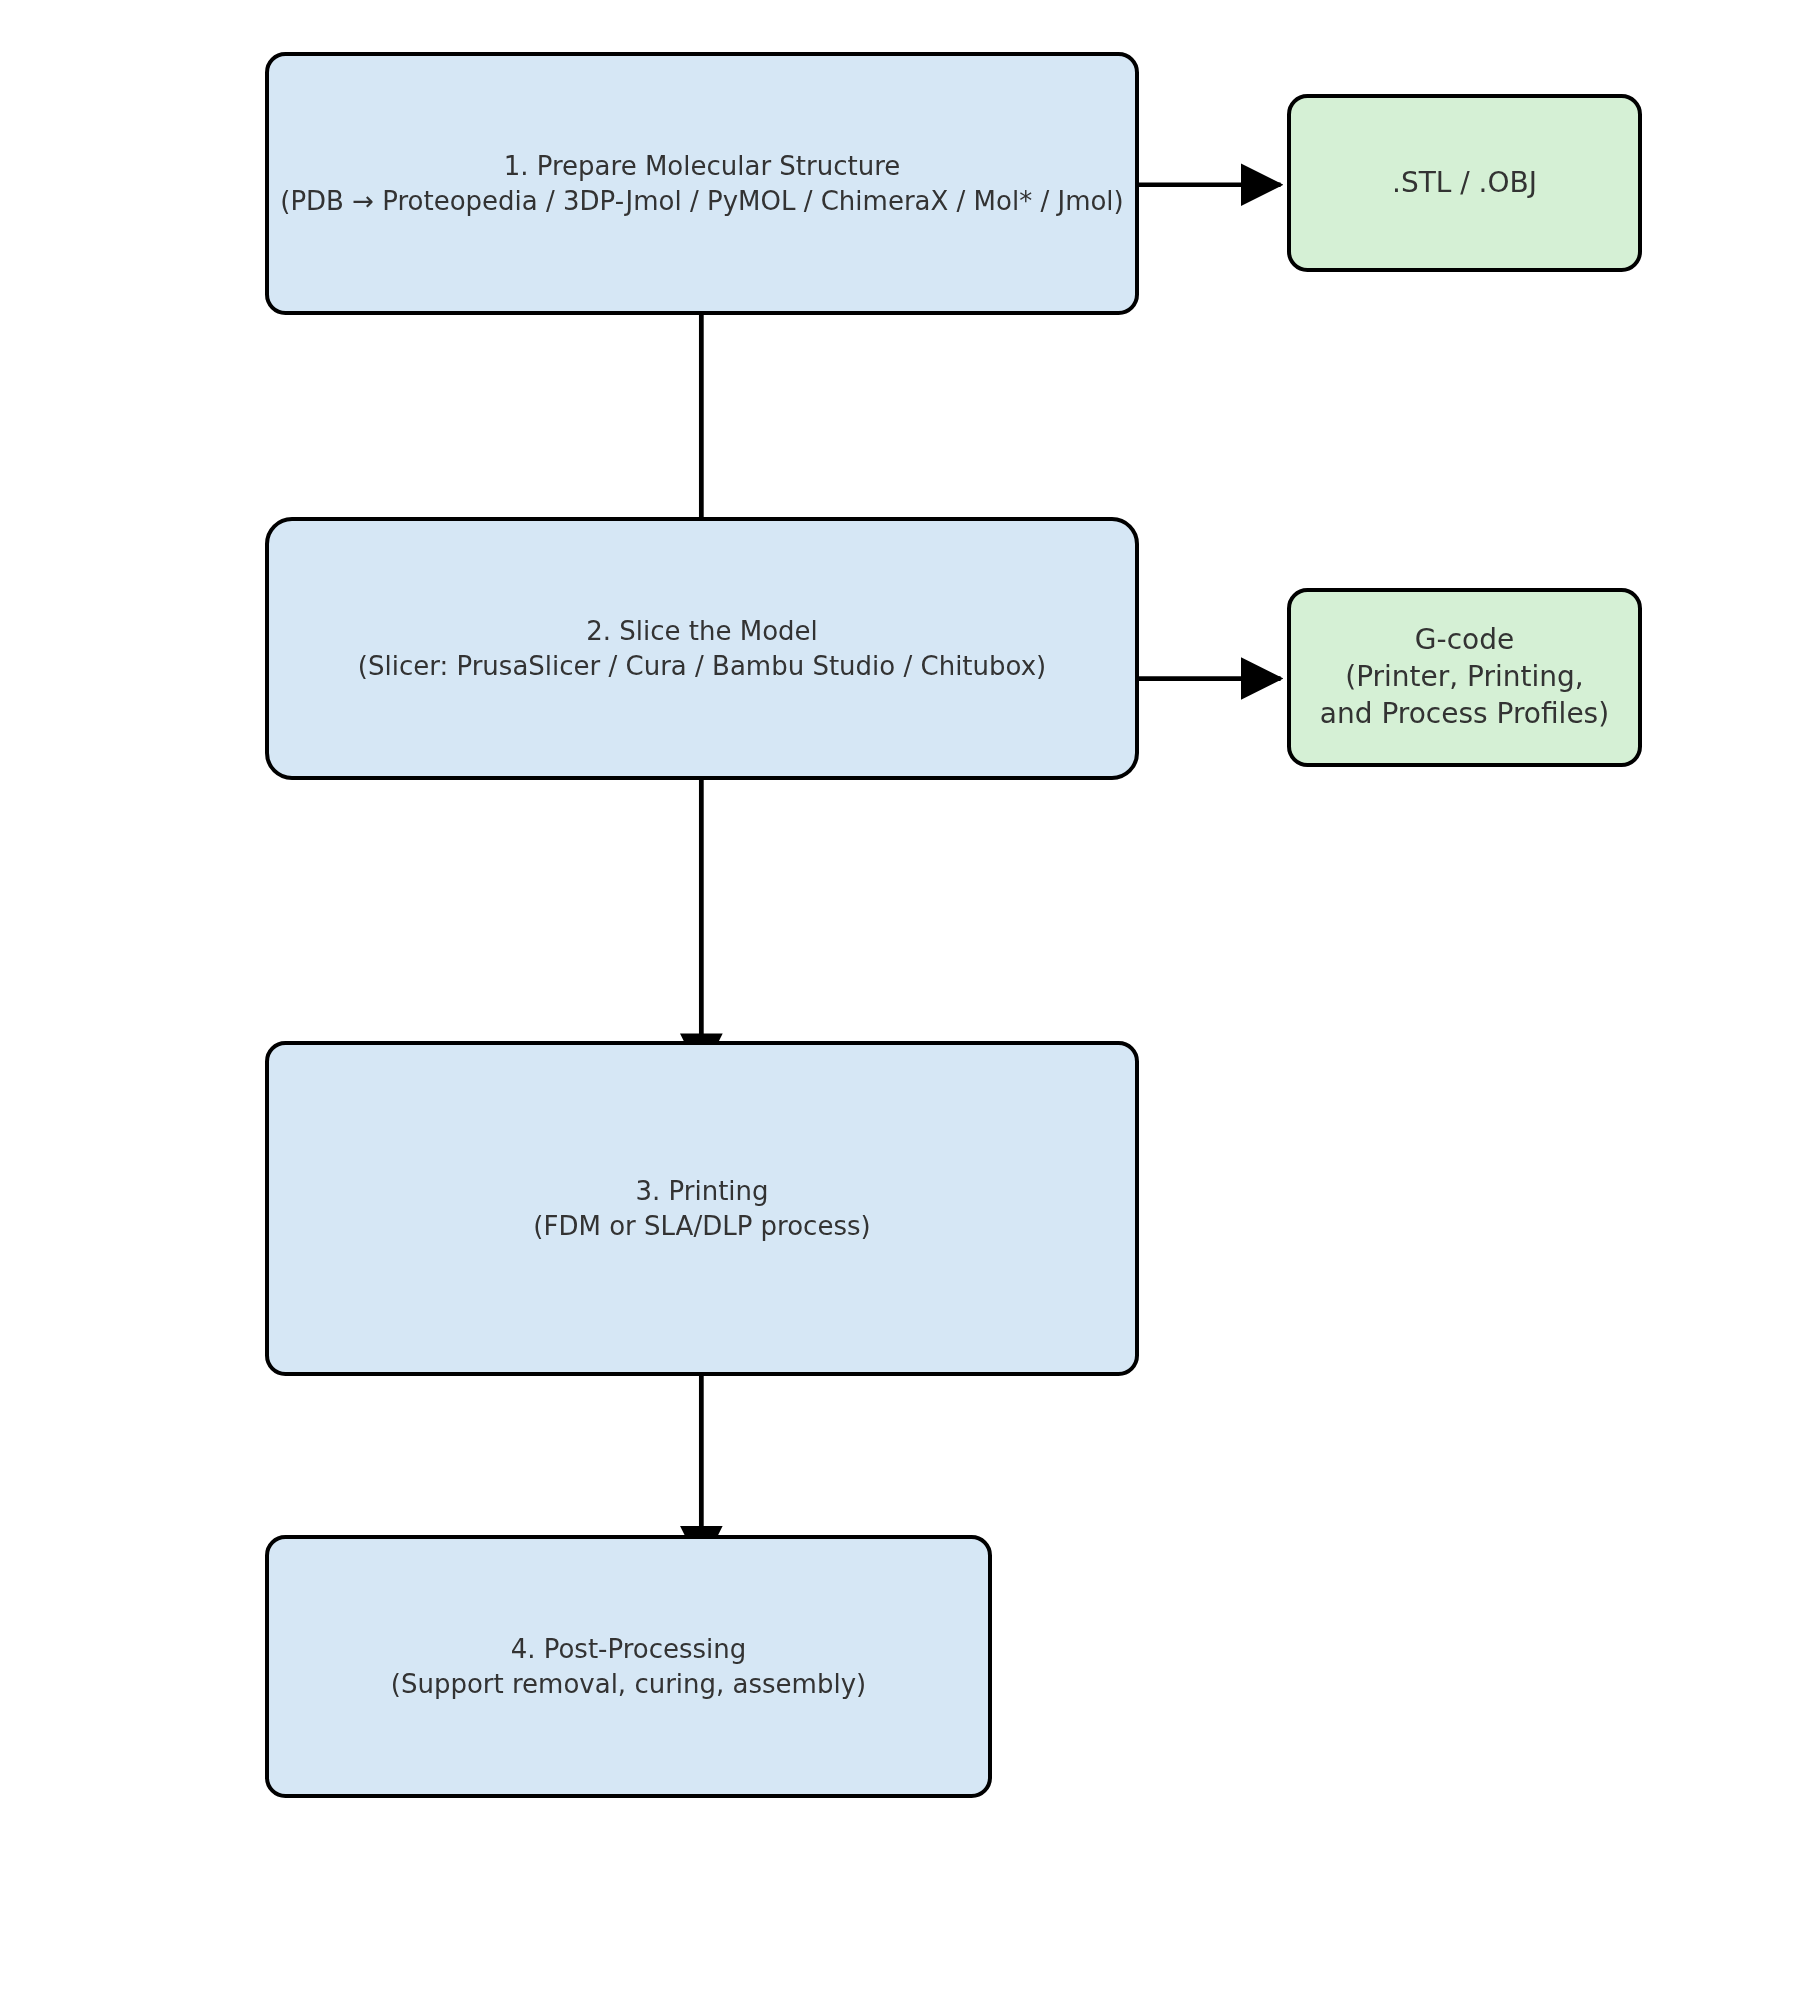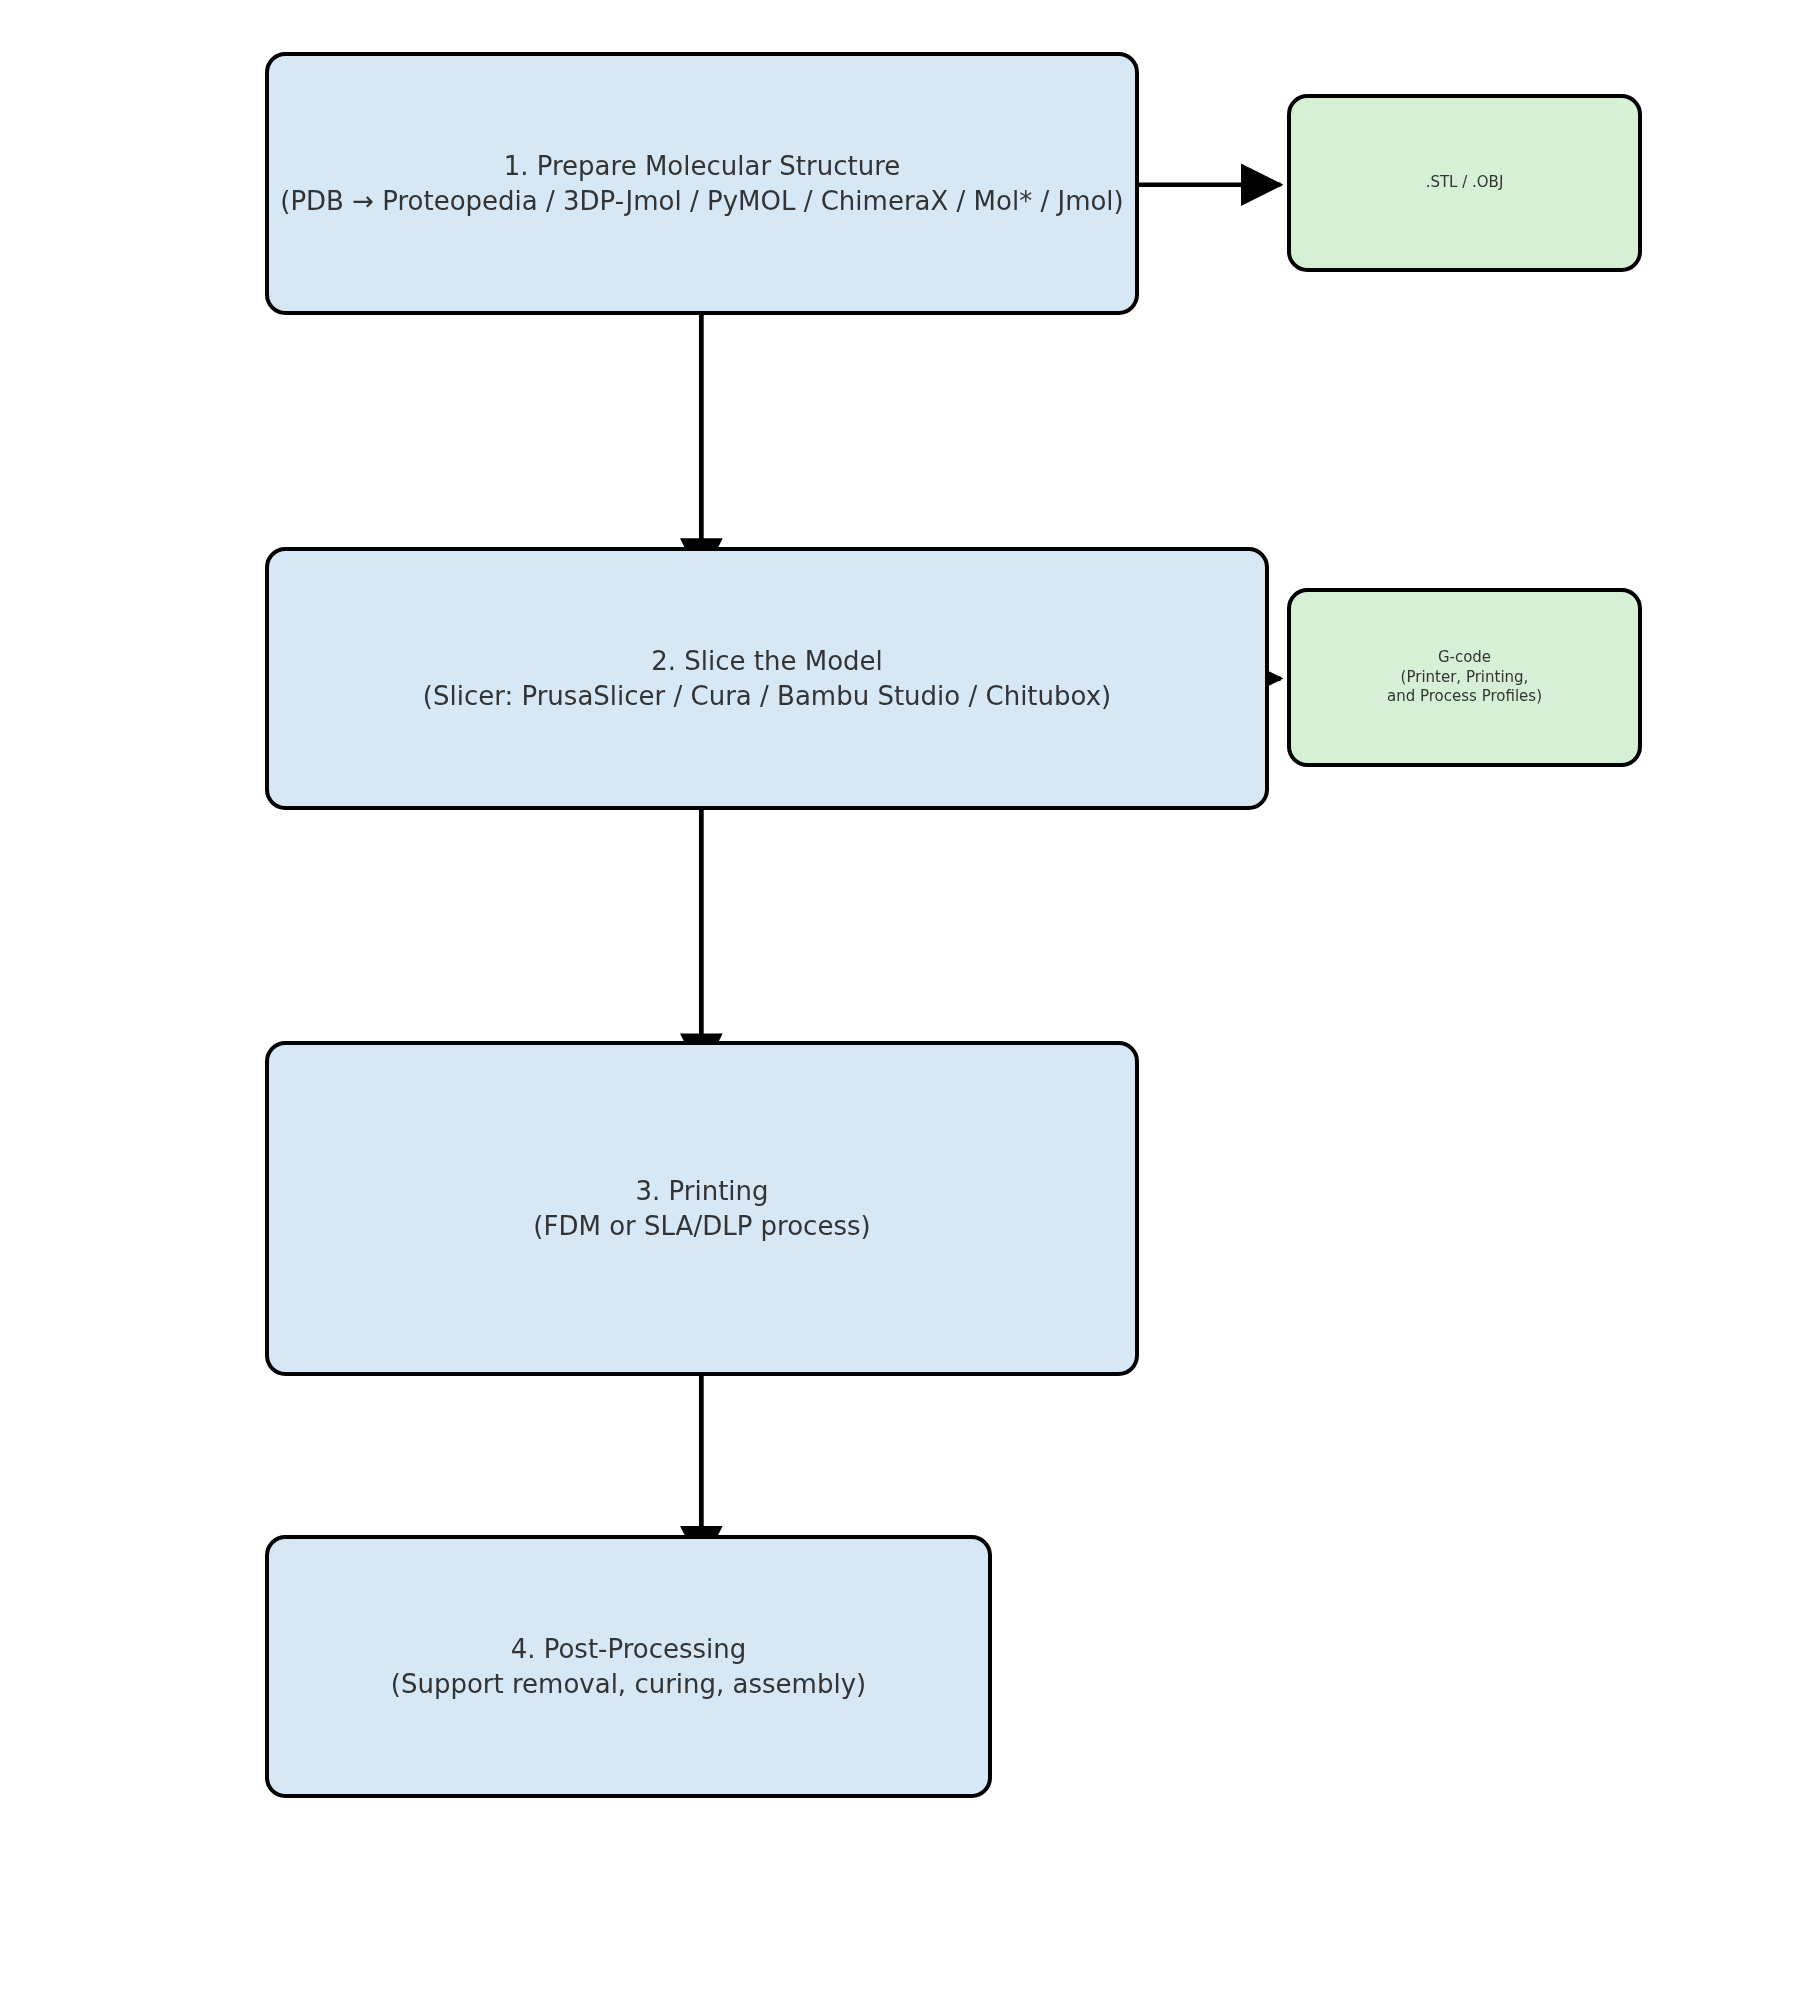--- a/index.html
+++ b/index.html
@@ -29,34 +29,34 @@
     color: #333333;
     line-height: 1.32;
     white-space: pre-line;
   }
   .node-process {
     background: #d6e7f5;
     font-size: 26px;
   }
   .node-artifact {
     background: #d5f0d5;
-    font-size: 15px;
+    font-size: 28px;
   }
   .node-label {
     display: block;
     width: 100%;
     padding: 0 11px;
     box-sizing: border-box;
     white-space: pre-line;
   }
 
   
   #node-prepare   { left: 265px;  top: 52px;   width: 874px; height: 263px; }
   #node-stl       { left: 1287px; top: 94px;  width: 355px;  height: 178px; }
-  #node-slice     { left: 265px;  top: 547px;  width: 1004px; height: 263px; }
+  #node-slice     { left: 265px;  top: 517px;  width: 874px; height: 263px; border-radius: 27px; }
   #node-gcode     { left: 1287px; top: 588px;  width: 355px;  height: 179px; }
   #node-printing  { left: 265px;  top: 1041px; width: 874px; height: 335px; }
   #node-post      { left: 265px;  top: 1535px; width: 727px; height: 263px; }
 
   
   #edges {
     position: absolute;
     left: 0;
     top: 0;
     width: 1811px;

